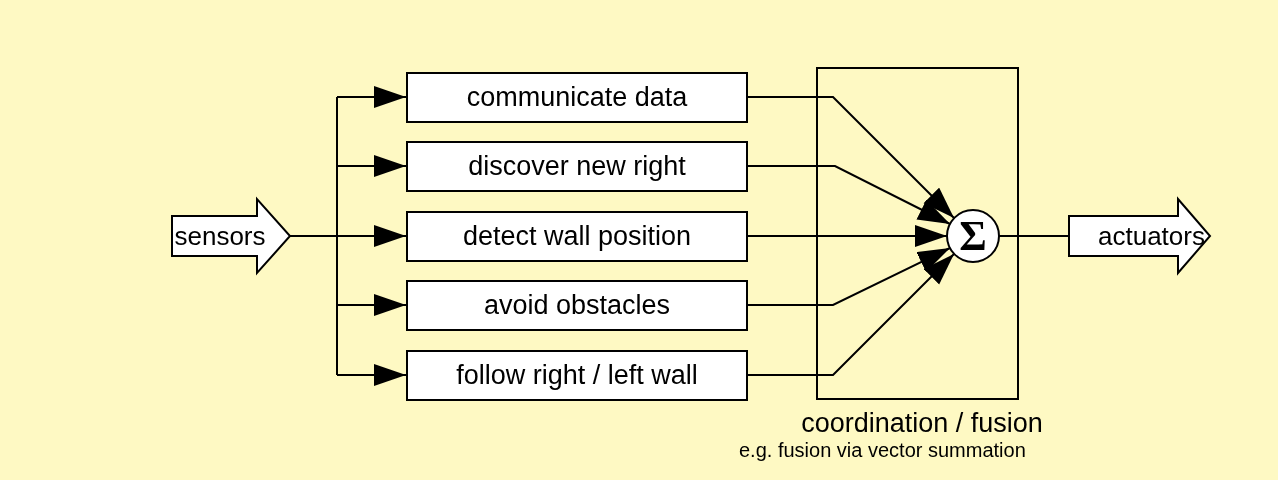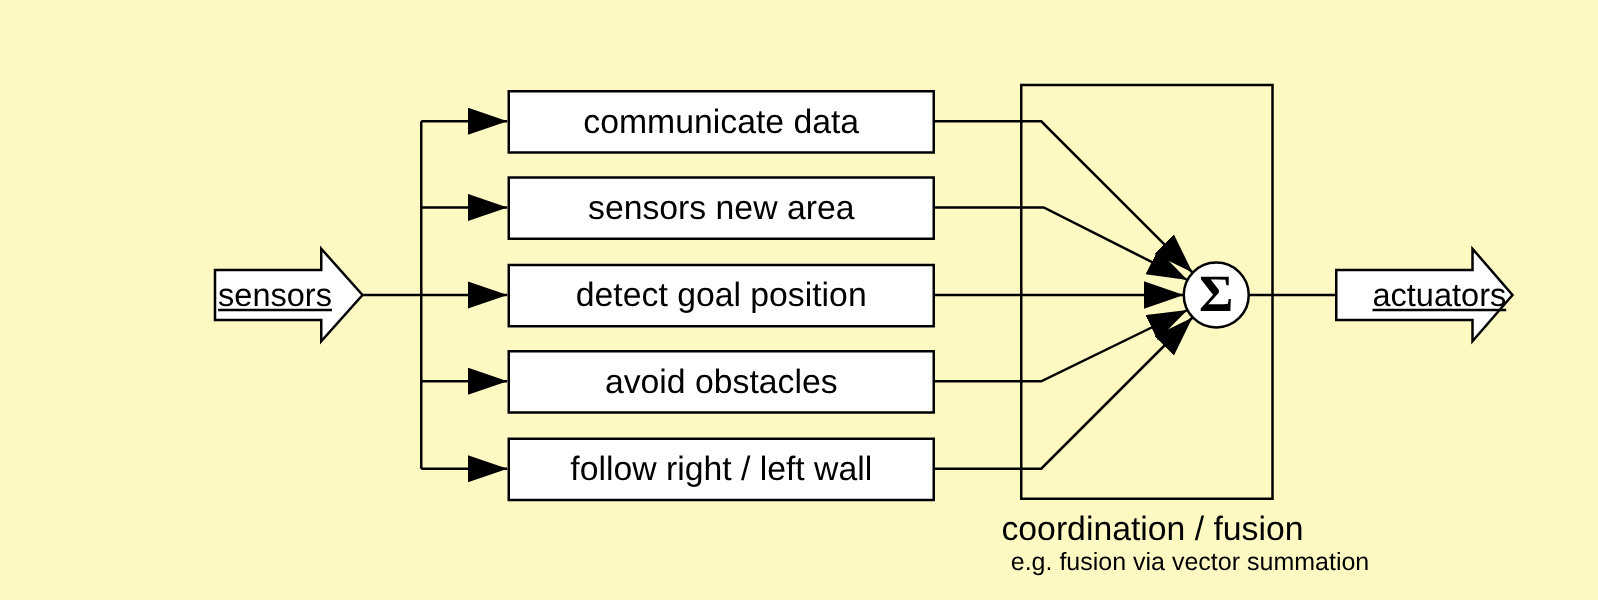--- a/index.html
+++ b/index.html
@@ -36,21 +36,20 @@
     white-space: nowrap;
   }
   .port-label {
     position: absolute;
     display: flex;
     align-items: center;
     justify-content: center;
     font-size: 26px;
     color: #000;
     white-space: nowrap;
-    text-decoration: underline;
   }
   .sigma-label {
     position: absolute;
     left: 947px;
     top: 210px;
     width: 52px;
     height: 52px;
     display: flex;
     align-items: center;
     justify-content: center;
@@ -66,26 +65,25 @@
     width: 320px;
     height: 30px;
     line-height: 30px;
     text-align: center;
     font-size: 27px;
     color: #000;
     white-space: nowrap;
   }
   .caption-subtitle {
     position: absolute;
-    left: 777px;
+    left: 739px;
     top: 438px;
     width: 350px;
     height: 24px;
     line-height: 24px;
-    text-align: center;
     font-size: 20px;
     color: #000;
     white-space: nowrap;
   }
 </style>
 </head>
 <body>
 
 <div class="canvas">
 
@@ -119,24 +117,24 @@
 
     <line x1="999" y1="236" x2="1069" y2="236" stroke="#000" stroke-width="2"></line>
 
     <circle cx="973" cy="236" r="26" fill="#fff" stroke="#000" stroke-width="2"></circle>
   </svg>
 
   <div class="behavior-box" style="top:71.5px">
     <span>communicate data</span>
   </div>
   <div class="behavior-box" style="top:140.5px">
-    <span>sensors new area</span>
+    <span>discover new right</span>
   </div>
   <div class="behavior-box" style="top:210.5px">
-    <span>detect goal position</span>
+    <span>detect wall position</span>
   </div>
   <div class="behavior-box" style="top:349.5px">
     <span>follow right / left wall</span>
   </div>
   <div class="behavior-box" style="top:279.5px">
     <span>avoid obstacles</span>
   </div>
 
   <div class="port-label" style="left:170px; top:216px; width:100px; height:40px;">sensors</div>
   <div class="port-label" style="left:1069px; top:216px; width:109px; height:40px;padding-left:28px;">actuators</div>

